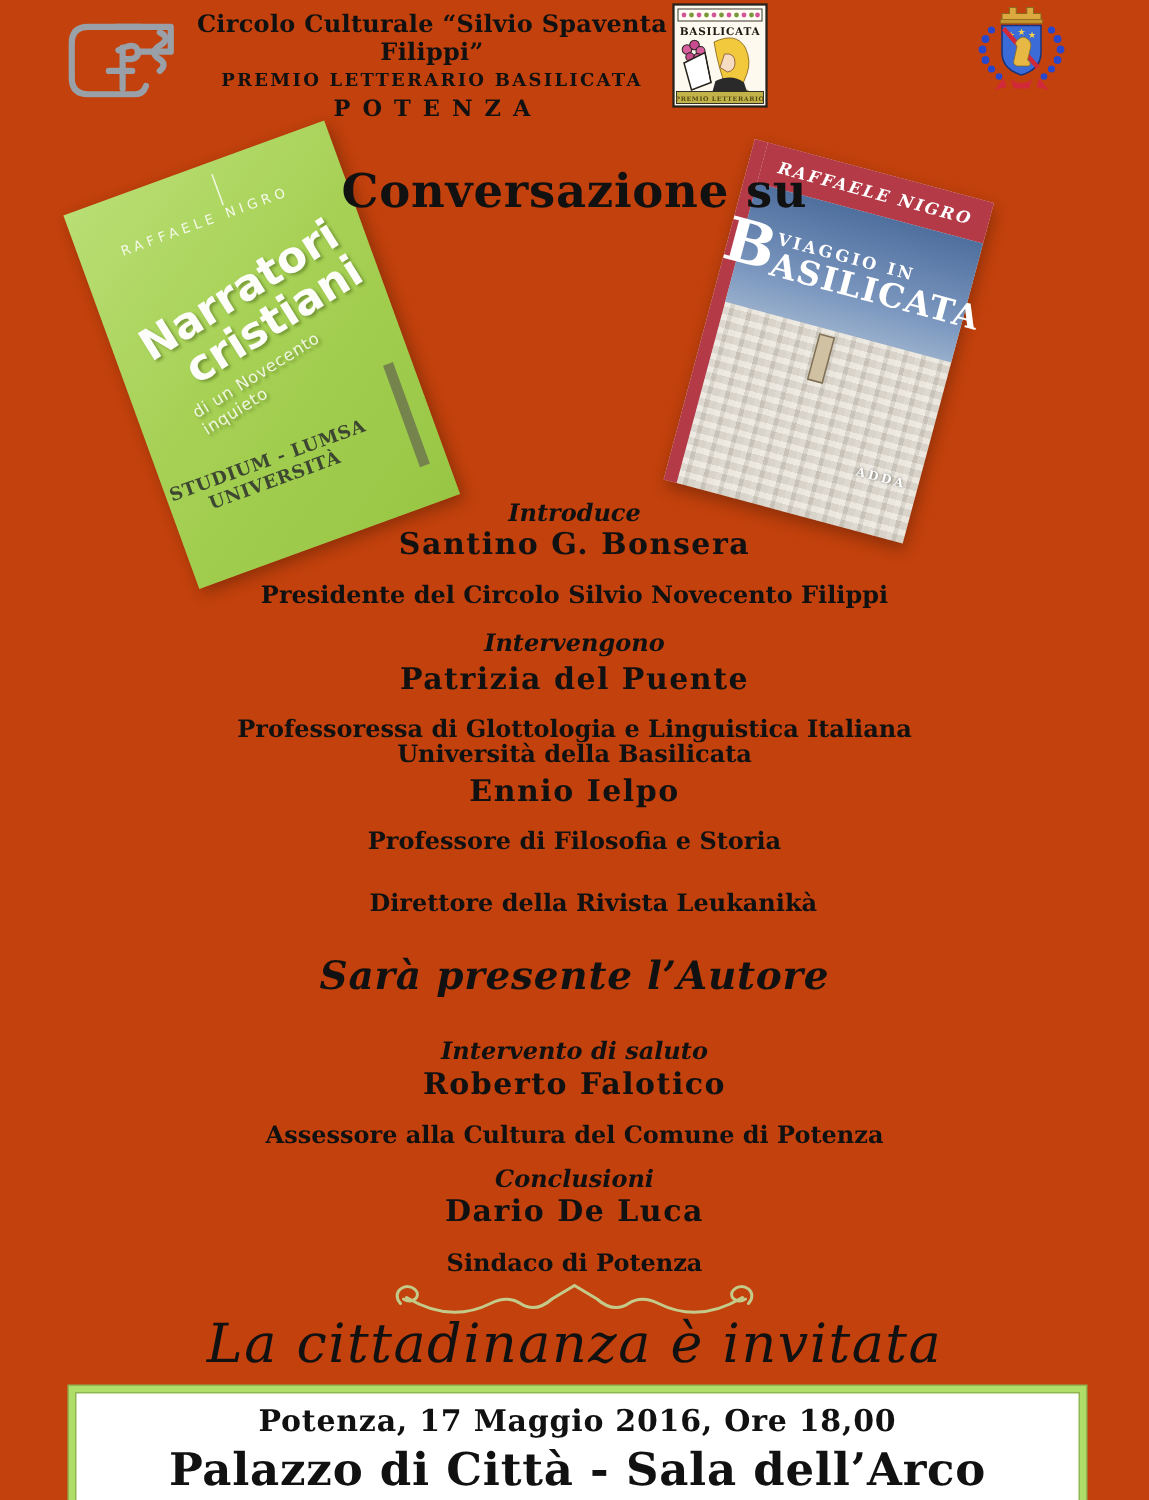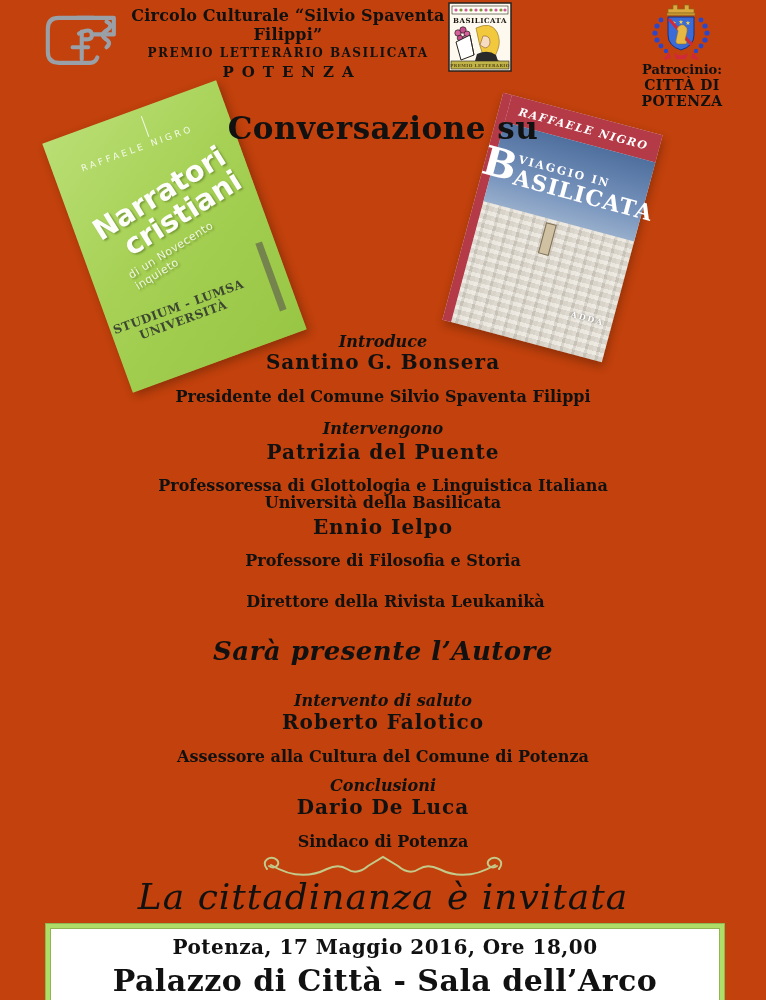--- a/index.html
+++ b/index.html
@@ -151,24 +151,20 @@
       <circle cx="62" cy="20" r="2.4"></circle>
         <circle cx="66" cy="26" r="2.6"></circle>
         <circle cx="68" cy="33" r="2.6"></circle>
       <circle cx="66" cy="40" r="2.6"></circle>
         <circle cx="62" cy="46" r="2.4"></circle>
         <circle cx="57" cy="51" r="2.2"></circle>
     </g>
     <path d="M30 52 l-6 8 l8 -2 z M54 52 l6 8 l-8 -2 z M35 53 q7 5 14 0 l-2 6 h-10 z" fill="#d2293a"></path>
   </svg>
 
-  <div class="abs patronage">
-    <div class="p1">Patrocinio:</div>
-    <div class="p2">CITTÀ DI POTENZA</div>
-  </div>
 
   <div class="abs book book-left">
     <div class="bl-line"></div>
     <div class="bl-author">RAFFAELE NIGRO</div>
     <div class="bl-title">
       <div class="bl-t1">Narratori</div>
       <div class="bl-t2">cristiani</div>
       <div class="bl-sub">di un Novecento inquieto</div>
     </div>
     <div class="bl-pub">STUDIUM - LUMSA UNIVERSITÀ</div>
@@ -192,21 +188,21 @@
     <div class="br-photo">
       <div class="br-tower"></div>
     </div>
     <div class="br-pub">ADDA</div>
   </div>
 
   <div class="abs ctr z2 evt-title">Conversazione su</div>
 
   <div class="abs ctr z2 role" style="top:332px;">Introduce</div>
   <div class="abs ctr z2 pname" style="top:350px;">Santino G. Bonsera</div>
-  <div class="abs ctr z2 pdesc" style="top:387px;">Presidente del Comune Silvio Spaventa Filippi</div>
+  <div class="abs ctr z2 pdesc" style="top:387px;">Presidente del Circolo Silvio Novecento Filippi</div>
 
   <div class="abs ctr z2 role" style="top:419px;">Intervengono</div>
 
   <div class="abs ctr z2 pname" style="top:440px;">Patrizia del Puente</div>
   <div class="abs ctr z2 pdesc" style="top:476px;">Professoressa di Glottologia e Linguistica Italiana</div>
   <div class="abs ctr z2 pdesc" style="top:493px;">Università della Basilicata</div>
 
   <div class="abs ctr z2 pdesc" style="top:551px;">Professore di Filosofia e Storia</div>
   <div class="abs ctr z2 pname" style="top:515px;">Ennio Ielpo</div>
 

